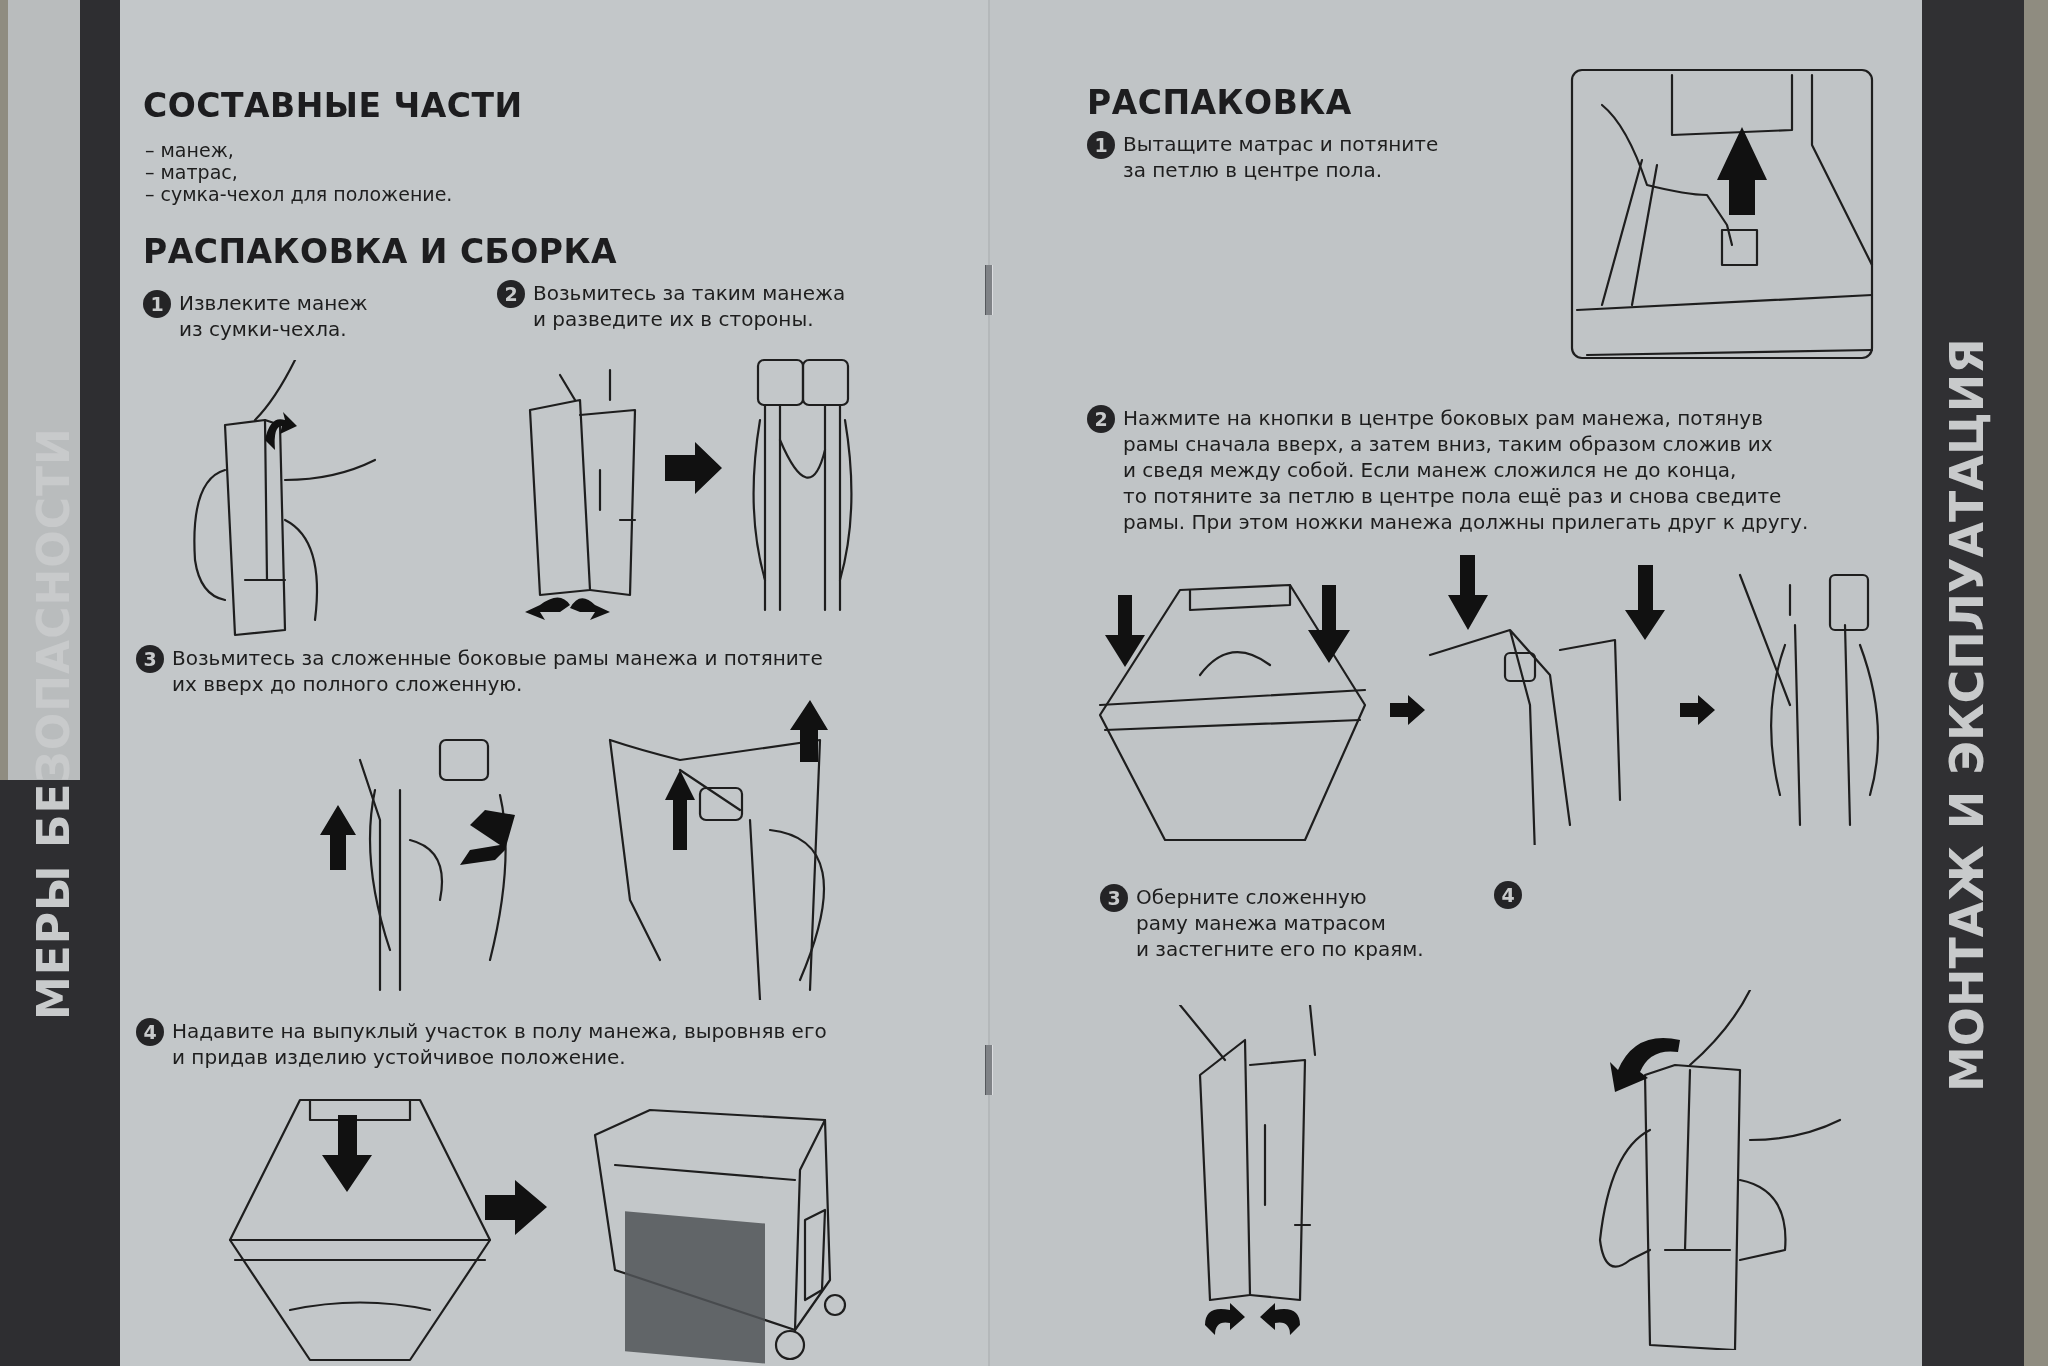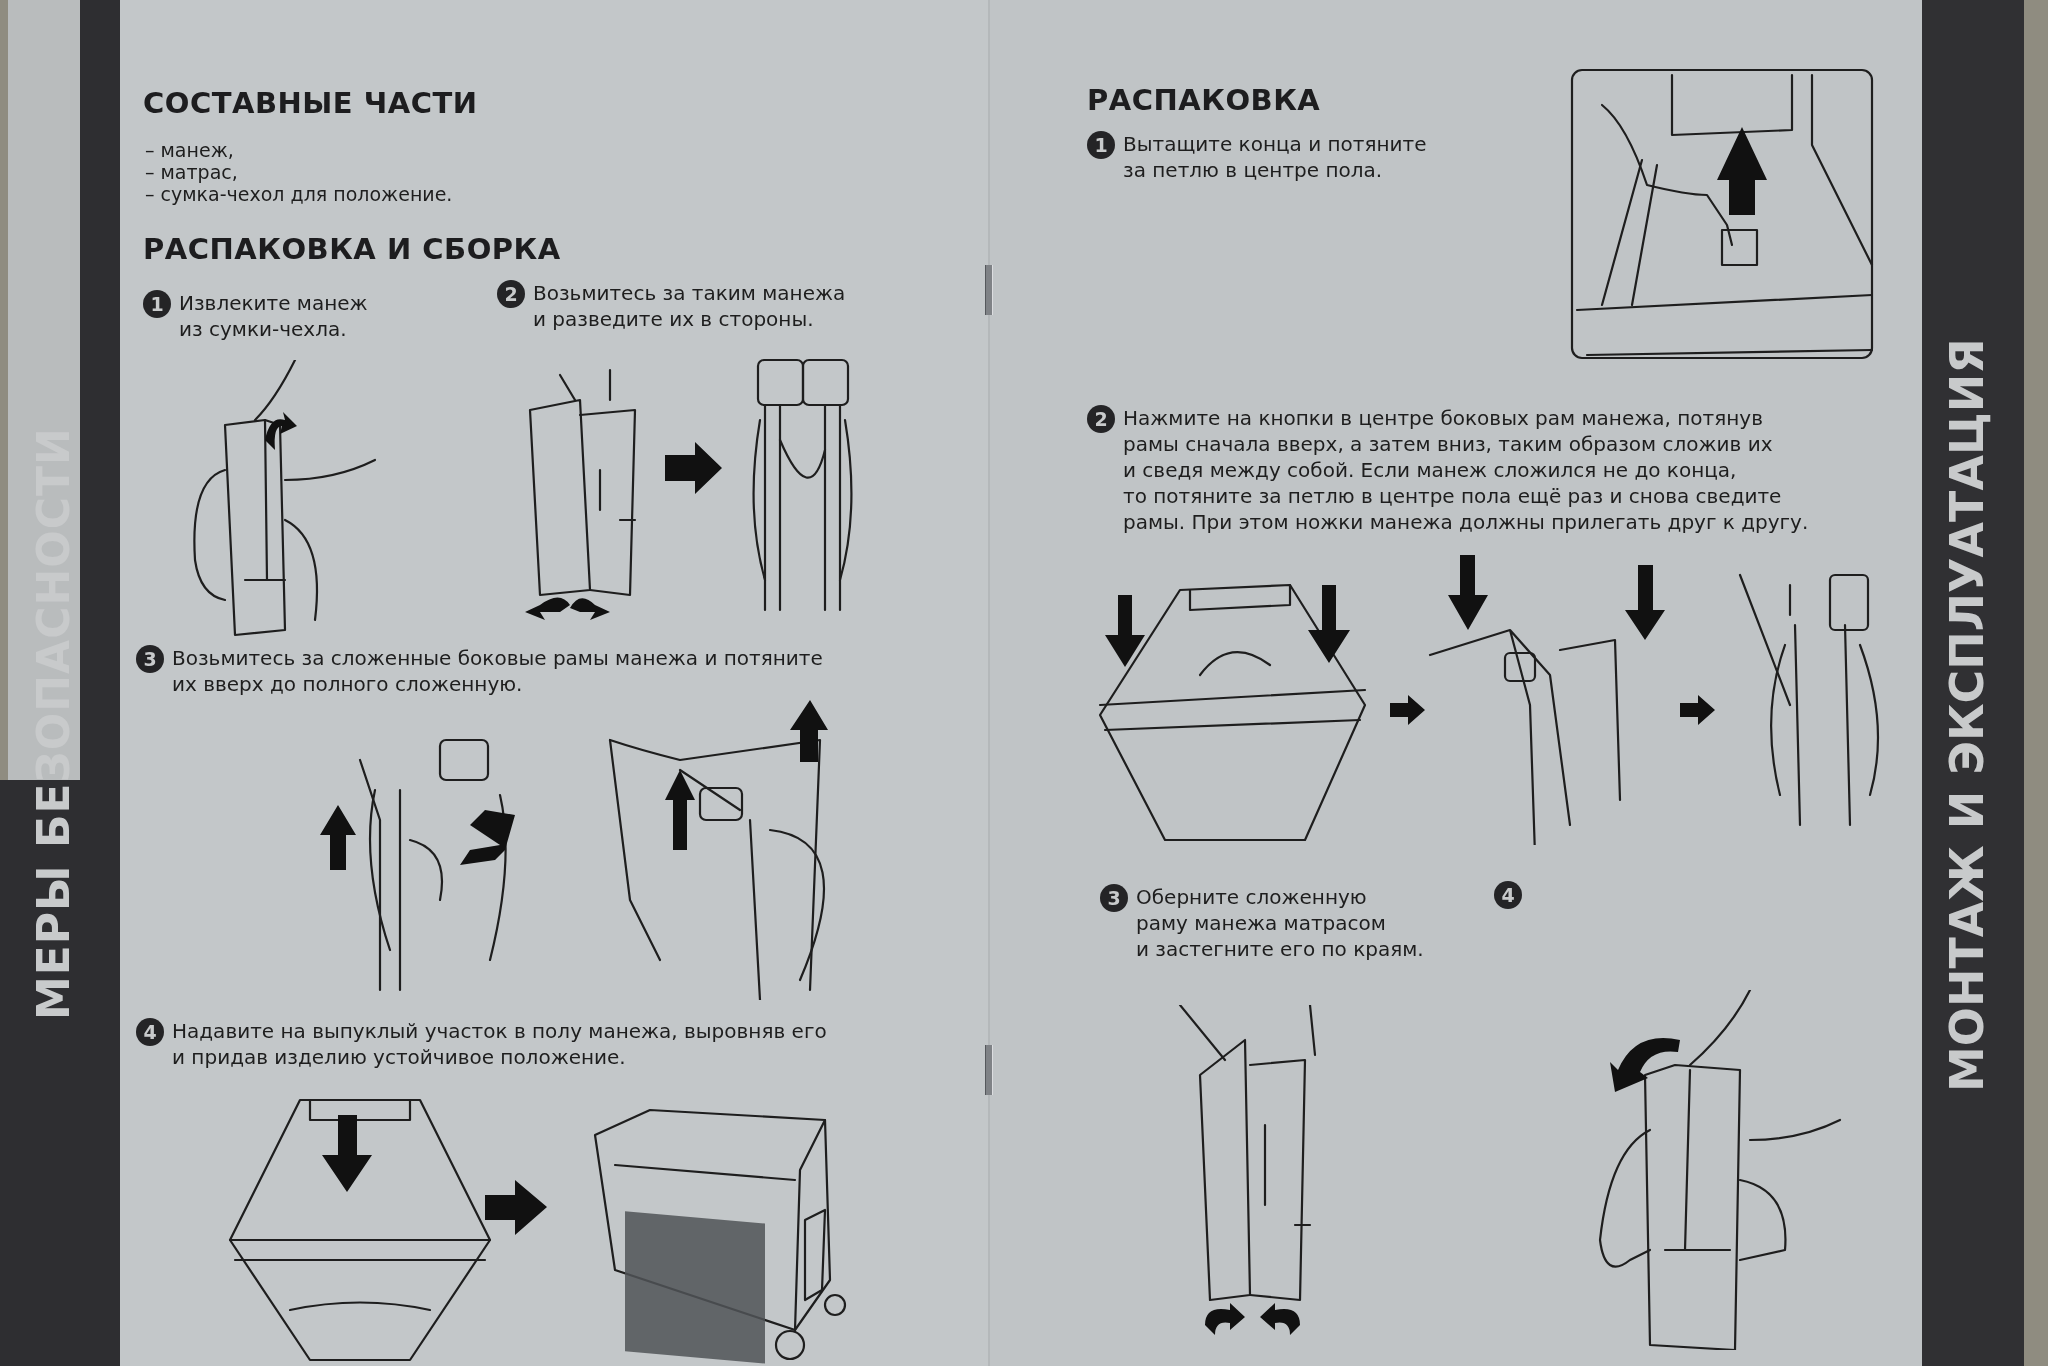--- a/index.html
+++ b/index.html
@@ -41,21 +41,21 @@
   .vlabel-right {
     position:absolute; left:1940px; top:1092px; transform-origin:left top;
     transform:rotate(-90deg); color:#c8cacb; font-weight:bold; font-size:46px;
     white-space:nowrap;
   }
   .staple { position:absolute; left:985px; width:6px; height:50px; background:#7f8286;
     border-left:1px solid #55585c; border-right:1px solid #dcdde0; }
   .spine { position:absolute; left:988px; top:0; width:2px; height:1366px; background:#b4b8ba; }
 
   h2 {
-    position:absolute; margin:0; font-weight:bold; font-size:29px; letter-spacing:0.5px;
+    position:absolute; margin:0; font-weight:bold; font-size:33px; letter-spacing:0.5px;
     color:#1d1d1f;
   }
   .list { position:absolute; margin:2px; padding:0; list-style:none; font-size:19px; line-height:22px; }
   .step { position:absolute; font-size:20px; line-height:26px; }
   .step .num {
     position:absolute; left:0; top:0; width:28px; height:28px; border-radius:50%;
     background:#242426; color:#c8cacb; font-weight:bold; font-size:19px;
     text-align:center; line-height:28px;
   }
   .step .txt { margin-left:36px; white-space:pre-line; }
@@ -177,21 +177,21 @@
 <div class="spine"></div>
 <div class="staple" style="top:265px;"></div>
 <div class="staple" style="top:1045px;"></div>
 <div class="band-right"></div>
 <div class="vlabel-right">МОНТАЖ И ЭКСПЛУАТАЦИЯ</div>
 
 <h2 style="left:1087px; top:83px;">РАСПАКОВКА</h2>
 
 <div class="step" style="left:1087px; top:131px;">
   <span class="num">1</span>
-  <div class="txt">Вытащите конца и потяните
+  <div class="txt">Вытащите матрас и потяните
 за петлю в центре пола.</div>
 </div>
 
 <div class="illus" style="left:1567px; top:65px;">
   <svg width="310" height="300" viewBox="0 0 310 300">
     <rect class="ln" x="5" y="5" width="300" height="288" rx="10"></rect>
     <path class="ln" d="M105 10 L105 70 L225 65 L225 10 M245 10 L245 80 L305 200"></path>
     <path class="ln" d="M75 95 L35 240 M90 100 L65 240 M10 245 L305 230 M20 290 L305 285"></path>
     <path class="ln" d="M35 40 Q60 60 80 120 Q120 130 140 130 L160 160 L165 180"></path>
     <rect class="ln" x="155" y="165" width="35" height="35"></rect>

